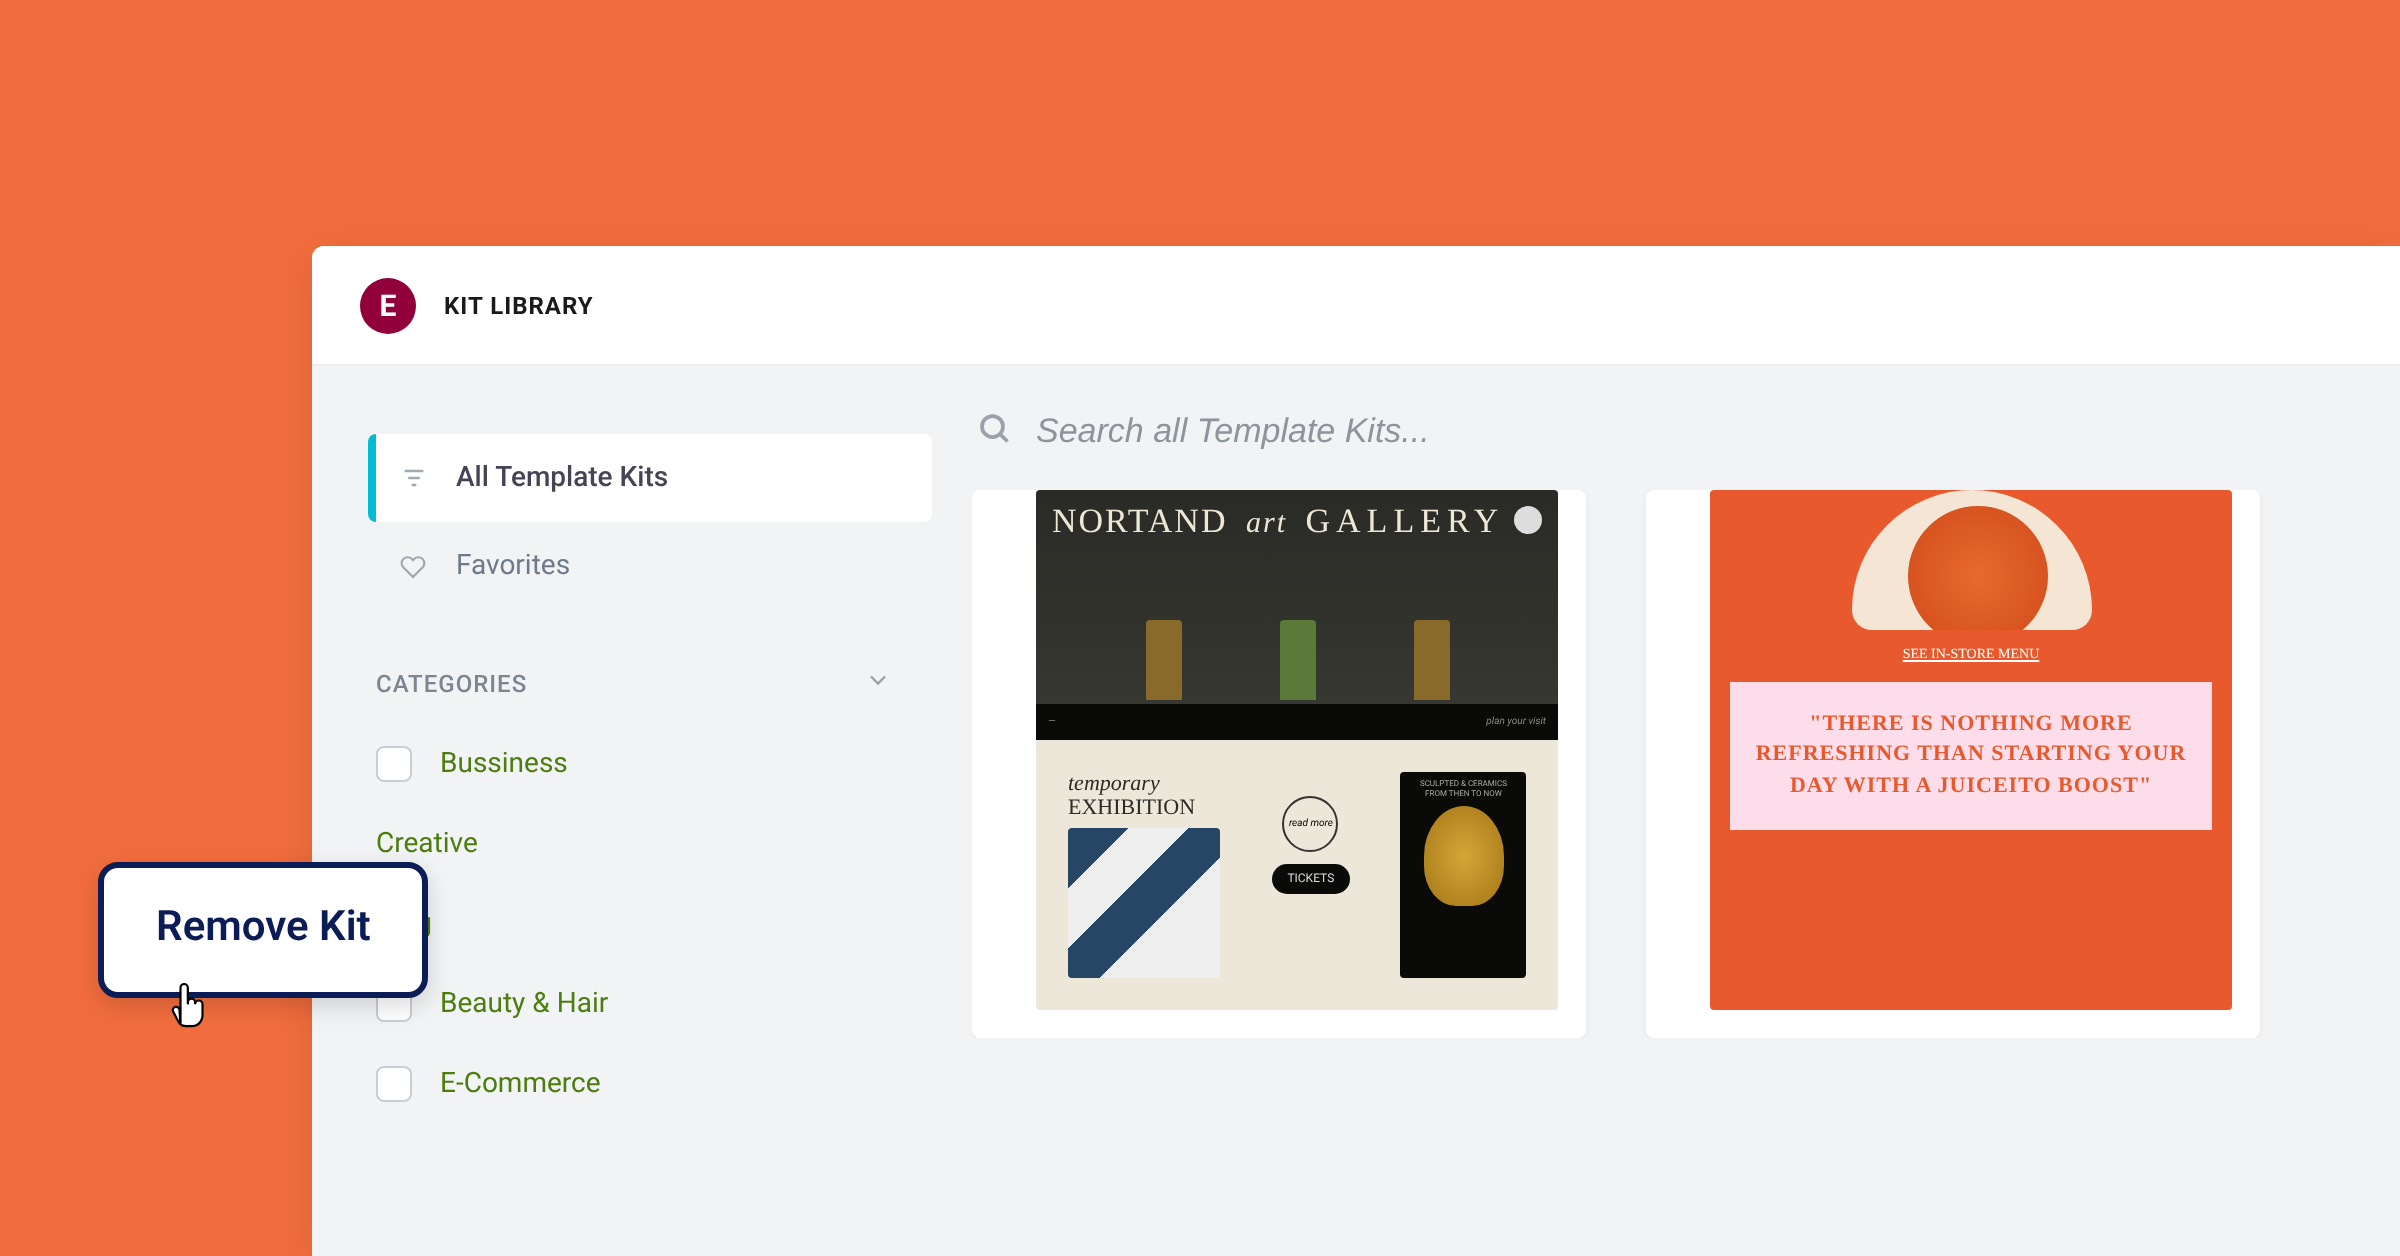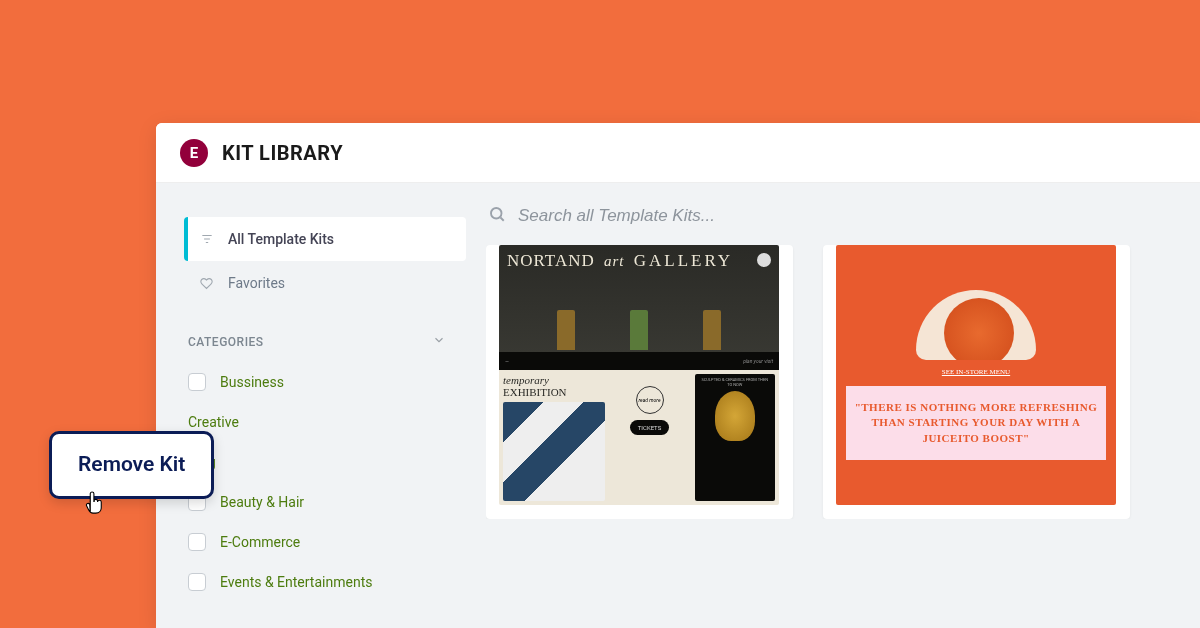--- a/index.html
+++ b/index.html
@@ -40,21 +40,21 @@
   background: #92003b;
   color: #fff;
   display: flex;
   align-items: center;
   justify-content: center;
   font-size: 15px;
   font-weight: 700;
   margin-right: 14px;
 }
 .app-title {
-  font-size: 20px;
+  font-size: 12px;
   font-weight: 700;
   letter-spacing: 0.5px;
   color: #1a1a1a;
 }
 .body-area {
   flex: 1;
   display: flex;
   background: #f1f3f5;
   overflow: hidden;
 }
@@ -155,27 +155,26 @@
 }
 .kit-card-header {
   display: flex;
   align-items: center;
   justify-content: space-between;
   padding: 16px 16px 14px 16px;
 }
 .kit-title { font-size: 14px; font-weight: 600; color: #2a2f36; }
 .heart { color: #c2c7ce; }
 .kit-preview {
-  margin: 0 14px 14px 13px;
+  margin: 0 14px 14px 32px;
   height: 260px;
   border-radius: 2px;
   overflow: hidden;
   display: flex;
   flex-direction: column;
-  justify-content: center;
 }
 
 .art-top {
   flex: 0 0 48%;
   background: linear-gradient(#2a2a26, #3a3a34);
   position: relative;
   color: #e8e2d5;
 }
 .art-banner {
   font-family: Georgia, 'Times New Roman', serif;
@@ -185,21 +184,21 @@
   color: #ede7d6;
 }
 .art-banner .mid { font-style: italic; text-transform: lowercase; font-size: 15px; padding: 0 4px; }
 .art-banner .last { letter-spacing: 3px; font-weight: 300; }
 .art-circ { position: absolute; right: 8px; top: 8px; width: 14px; height: 14px; border-radius: 50%; background: #ddd; }
 .art-pillars { position: absolute; bottom: 20px; left: 30px; right: 30px; height: 40px; display: flex; justify-content: space-around; }
 .pillar { width: 18px; height: 40px; background: #4a463d; border-radius: 2px 2px 0 0; }
 .pillar.g { background: #5a7a3a; }
 .pillar.y { background: #8a6a2a; }
 .art-substrip { position: absolute; bottom: 0; left: 0; right: 0; height: 18px; background: #0a0a08; display: flex; justify-content: space-between; align-items: center; padding: 0 6px; font-size: 5px; color: #888; font-style: italic; }
-.art-bottom { flex: 1; background: #ede7d9; display: flex; padding: 4px; gap: 20px; }
+.art-bottom { flex: 1; background: #ede7d9; display: flex; padding: 16px; gap: 20px; }
 .temp-ex-col { flex: 1.4; display: flex; flex-direction: column; gap: 4px; }
 .temp-title { font-family: Georgia, serif; font-size: 11px; color: #2a2a26; }
 .temp-title .it { font-style: italic; }
 .porc { flex: 1; background: linear-gradient(135deg, #264666 20%, #eee 20%, #eee 40%, #264666 40%, #264666 60%, #eee 60%); border-radius: 2px; }
 .rm-col { width: 50px; display: flex; flex-direction: column; align-items: center; gap: 6px; padding-top: 12px; }
 .rm-circle { width: 28px; height: 28px; border: 1px solid #333; border-radius: 50%; display: flex; align-items: center; justify-content: center; font-size: 5px; font-style: italic; }
 .tix { background: #0a0a08; color: #ddd; font-size: 6px; padding: 4px 8px; border-radius: 10px; }
 .vase-col { flex: 1; background: #0a0a08; border-radius: 2px; display: flex; flex-direction: column; align-items: center; padding: 4px; }
 .vase-col .t { color: #aaa; font-size: 4px; text-align: center; line-height: 1.2; margin-bottom: 4px; }
 .vase { width: 40px; height: 50px; background: radial-gradient(#d4a637, #a47617); border-radius: 50% 50% 40% 40%; }
@@ -289,24 +288,20 @@
         <span style="margin-left:-32px">Blog</span>
       </div>
       <div class="cat-item">
         <span class="cat-check"></span>
         <span>Beauty &amp; Hair</span>
       </div>
       <div class="cat-item">
         <span class="cat-check"></span>
         <span>E-Commerce</span>
       </div>
-      <div class="cat-item">
-        <span class="cat-check"></span>
-        <span>Events &amp; Entertainments</span>
-      </div>
     </div>
 
     <div class="main-panel">
       <div class="search-row">
         <span class="search-icon">
           <svg width="18" height="18" viewBox="0 0 24 24" fill="none" stroke="currentColor" stroke-width="2.5">
               <circle cx="11" cy="11" r="7"></circle>
               <line x1="21" y1="21" x2="16.65" y2="16.65"></line>
             </svg>
         </span>

